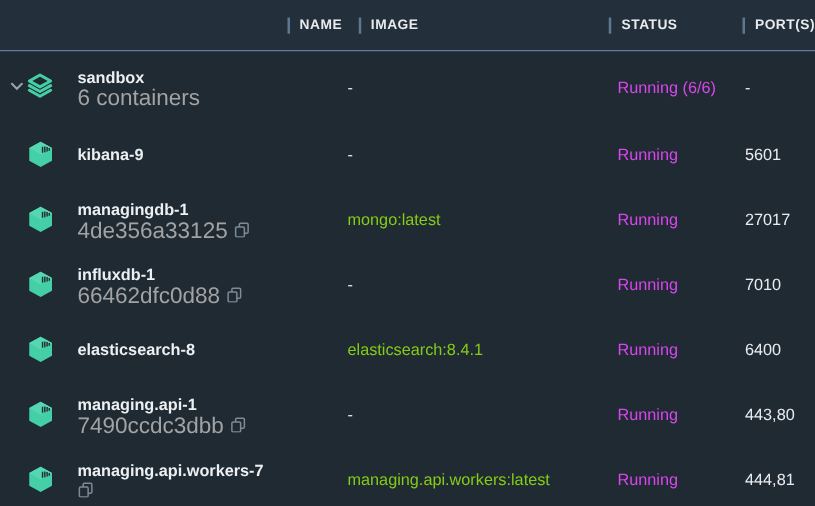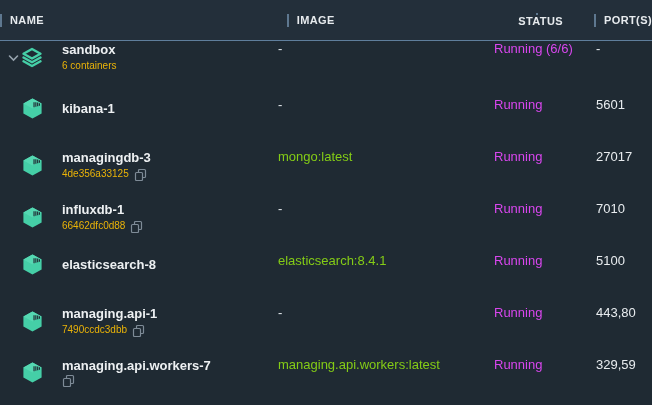--- a/index.html
+++ b/index.html
@@ -12,35 +12,35 @@
   .table{width:652px;height:405px;display:flex;flex-direction:column;}
   
   .header{
     height:40px;flex:0 0 40px;background:#232f3a;
     border-bottom:1px solid #5f7e9c;
     display:flex;align-items:center;
     color:#e7ebee;font-size:11px;font-weight:bold;letter-spacing:.4px;
   }
   .hcell{display:flex;align-items:center;box-sizing:border-box;}
   .hcell .pipe{width:2px;height:13px;background:#5e7890;margin-right:8px;flex:0 0 2px;}
-  .hc-name{width:277px;}
+  .hc-name{width:277px;justify-content:flex-end;}
   .hc-image{width:216px;padding-left:13px;}
-  .hc-status{width:108px;flex-direction:column;}
+  .hc-status{width:108px;}
   .hc-ports{flex:1;}
   
   .rows{flex:1;display:flex;flex-direction:column;}
-  .row{display:flex;align-items:flex-start;height:52px;flex:0 0 52px;color:#e8ecef;cursor:pointer;}
+  .row{display:flex;align-items:center;height:52px;flex:0 0 52px;color:#e8ecef;cursor:pointer;}
   .row.group{height:56px;flex:0 0 56px;}
   .cell{box-sizing:border-box;}
   .name-cell{width:269px;display:flex;align-items:center;padding-left:8px;}
   .chev{width:12px;flex:0 0 12px;display:flex;align-items:center;justify-content:flex-start;}
   .rowicon{width:24px;flex:0 0 24px;display:flex;align-items:center;justify-content:center;}
   .ntext{margin-left:18px;display:flex;flex-direction:column;justify-content:center;}
   .title{font-size:13px;font-weight:bold;color:#edf0f2;line-height:17px;}
-  .sub{font-size:10px;color:#eab308;line-height:16px;display:flex;align-items:center;gap:5px;}
+  .sub{font-size:18px;color:#a3a3a3;line-height:16px;display:flex;align-items:center;gap:5px;}
   .image-cell{width:216px;padding-left:9px;font-size:13px;color:#e3e8ec;}
   .image-cell .link{color:#84cc16;}
   .status-cell{width:101px;padding-left:9px;font-size:13px;color:#d946ef;}
   .ports-cell{flex:1;padding-left:10px;font-size:13px;color:#e8ecef;}
   .copy{display:inline-flex;align-items:center;}
 </style>
 </head>
 <body>
 
 <div class="table">
@@ -95,42 +95,42 @@
             <svg width="23" height="23" viewBox="0 0 24 24">
               <path d="M12 1.5 L21.5 6.75 L21.5 17.25 L12 22.5 L2.5 17.25 L2.5 6.75 Z" fill="#45cfa7"></path>
               <path d="M12 1.5 L21.5 6.75 L12 12 L2.5 6.75 Z" fill="#55d8b2"></path>
               <line x1="13.6" y1="5.6" x2="13.6" y2="10.6" stroke="#1f2a33" stroke-width="1.2"></line>
               <line x1="15.5" y1="5.4" x2="15.5" y2="10.2" stroke="#1f2a33" stroke-width="1.2"></line>
               <line x1="17.4" y1="5.8" x2="17.4" y2="9.6" stroke="#1f2a33" stroke-width="1.2"></line>
               <line x1="19.2" y1="6.6" x2="19.2" y2="9.0" stroke="#1f2a33" stroke-width="1.2"></line>
             </svg>
           </span>
           <div class="ntext">
-            <div class="title">kibana-1</div>
+            <div class="title">kibana-9</div>
           </div>
         </div>
         <div class="cell image-cell"><span class="">-</span></div>
         <div class="cell status-cell">Running</div>
         <div class="cell ports-cell">5601</div>
       </div>
       <div class="row">
         <div class="cell name-cell">
           <span class="chev"></span>
           <span class="rowicon">
             <svg width="23" height="23" viewBox="0 0 24 24">
               <path d="M12 1.5 L21.5 6.75 L21.5 17.25 L12 22.5 L2.5 17.25 L2.5 6.75 Z" fill="#45cfa7"></path>
               <path d="M12 1.5 L21.5 6.75 L12 12 L2.5 6.75 Z" fill="#55d8b2"></path>
               <line x1="13.6" y1="5.6" x2="13.6" y2="10.6" stroke="#1f2a33" stroke-width="1.2"></line>
               <line x1="15.5" y1="5.4" x2="15.5" y2="10.2" stroke="#1f2a33" stroke-width="1.2"></line>
               <line x1="17.4" y1="5.8" x2="17.4" y2="9.6" stroke="#1f2a33" stroke-width="1.2"></line>
               <line x1="19.2" y1="6.6" x2="19.2" y2="9.0" stroke="#1f2a33" stroke-width="1.2"></line>
             </svg>
           </span>
           <div class="ntext">
-            <div class="title">managingdb-3</div>
+            <div class="title">managingdb-1</div>
             <div class="sub">
               <span>4de356a33125</span>
               <span class="copy">
                 <svg width="13" height="13" viewBox="0 0 13 13">
                   <rect x="4.5" y="1.5" width="7" height="8" rx="1" fill="none" stroke="#7e8b97" stroke-width="1.2"></rect>
                   <rect x="1.5" y="4.5" width="7" height="8" rx="1" fill="#1f2a33" stroke="#7e8b97" stroke-width="1.2"></rect>
                 </svg>
               </span>
             </div>
           </div>
@@ -181,21 +181,21 @@
               <line x1="17.4" y1="5.8" x2="17.4" y2="9.6" stroke="#1f2a33" stroke-width="1.2"></line>
               <line x1="19.2" y1="6.6" x2="19.2" y2="9.0" stroke="#1f2a33" stroke-width="1.2"></line>
             </svg>
           </span>
           <div class="ntext">
             <div class="title">elasticsearch-8</div>
           </div>
         </div>
         <div class="cell image-cell"><span class="link">elasticsearch:8.4.1</span></div>
         <div class="cell status-cell">Running</div>
-        <div class="cell ports-cell">5100</div>
+        <div class="cell ports-cell">6400</div>
       </div>
       <div class="row">
         <div class="cell name-cell">
           <span class="chev"></span>
           <span class="rowicon">
             <svg width="23" height="23" viewBox="0 0 24 24">
               <path d="M12 1.5 L21.5 6.75 L21.5 17.25 L12 22.5 L2.5 17.25 L2.5 6.75 Z" fill="#45cfa7"></path>
               <path d="M12 1.5 L21.5 6.75 L12 12 L2.5 6.75 Z" fill="#55d8b2"></path>
               <line x1="13.6" y1="5.6" x2="13.6" y2="10.6" stroke="#1f2a33" stroke-width="1.2"></line>
               <line x1="15.5" y1="5.4" x2="15.5" y2="10.2" stroke="#1f2a33" stroke-width="1.2"></line>
@@ -240,16 +240,16 @@
                 <svg width="13" height="13" viewBox="0 0 13 13">
                   <rect x="4.5" y="1.5" width="7" height="8" rx="1" fill="none" stroke="#7e8b97" stroke-width="1.2"></rect>
                   <rect x="1.5" y="4.5" width="7" height="8" rx="1" fill="#1f2a33" stroke="#7e8b97" stroke-width="1.2"></rect>
                 </svg>
               </span>
             </div>
           </div>
         </div>
         <div class="cell image-cell"><span class="link">managing.api.workers:latest</span></div>
         <div class="cell status-cell">Running</div>
-        <div class="cell ports-cell">329,59</div>
+        <div class="cell ports-cell">444,81</div>
       </div>
     </div>
 </div>
 
 </body></html>

